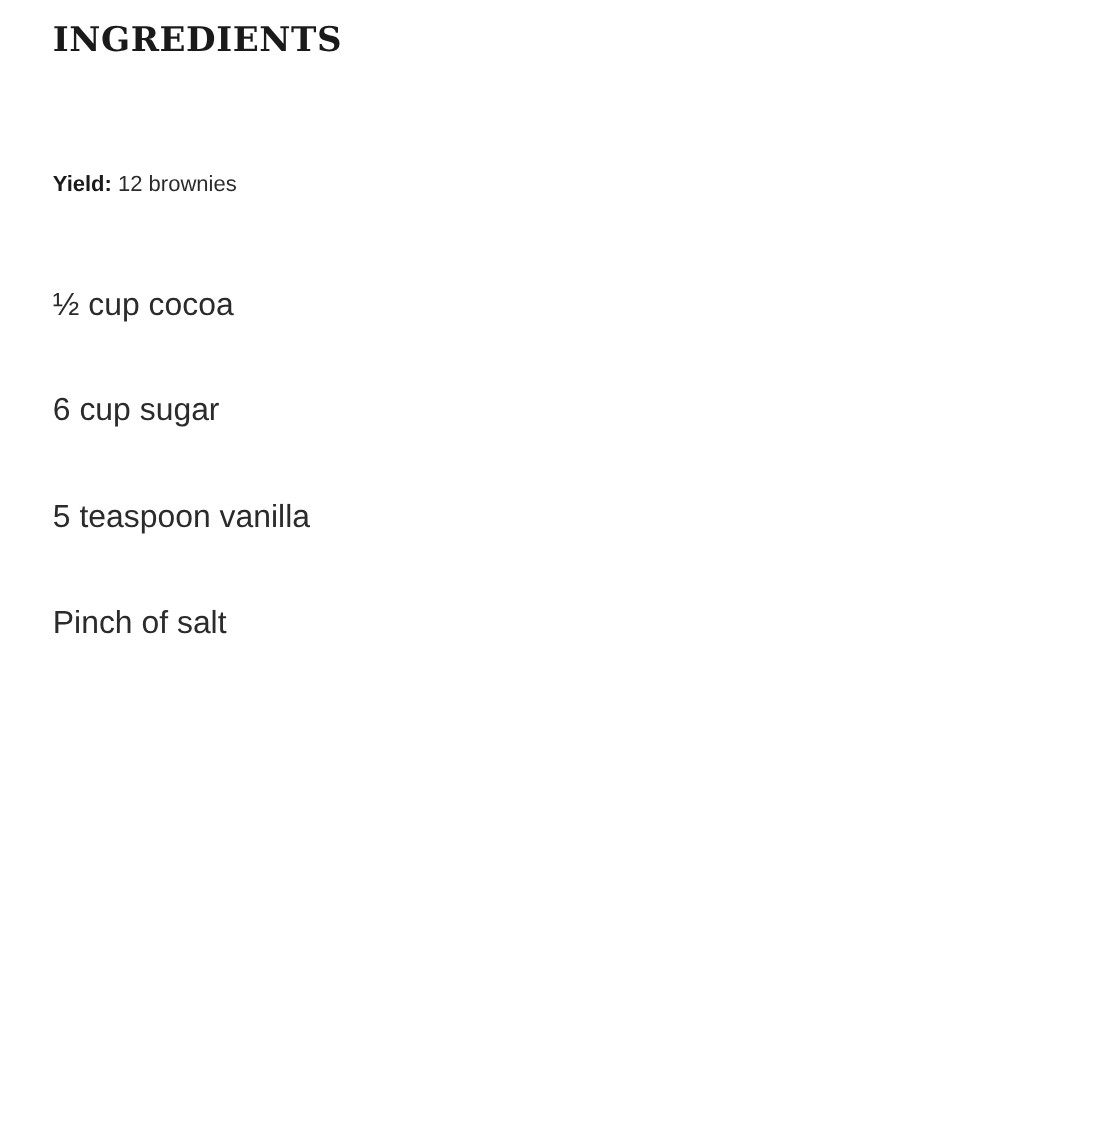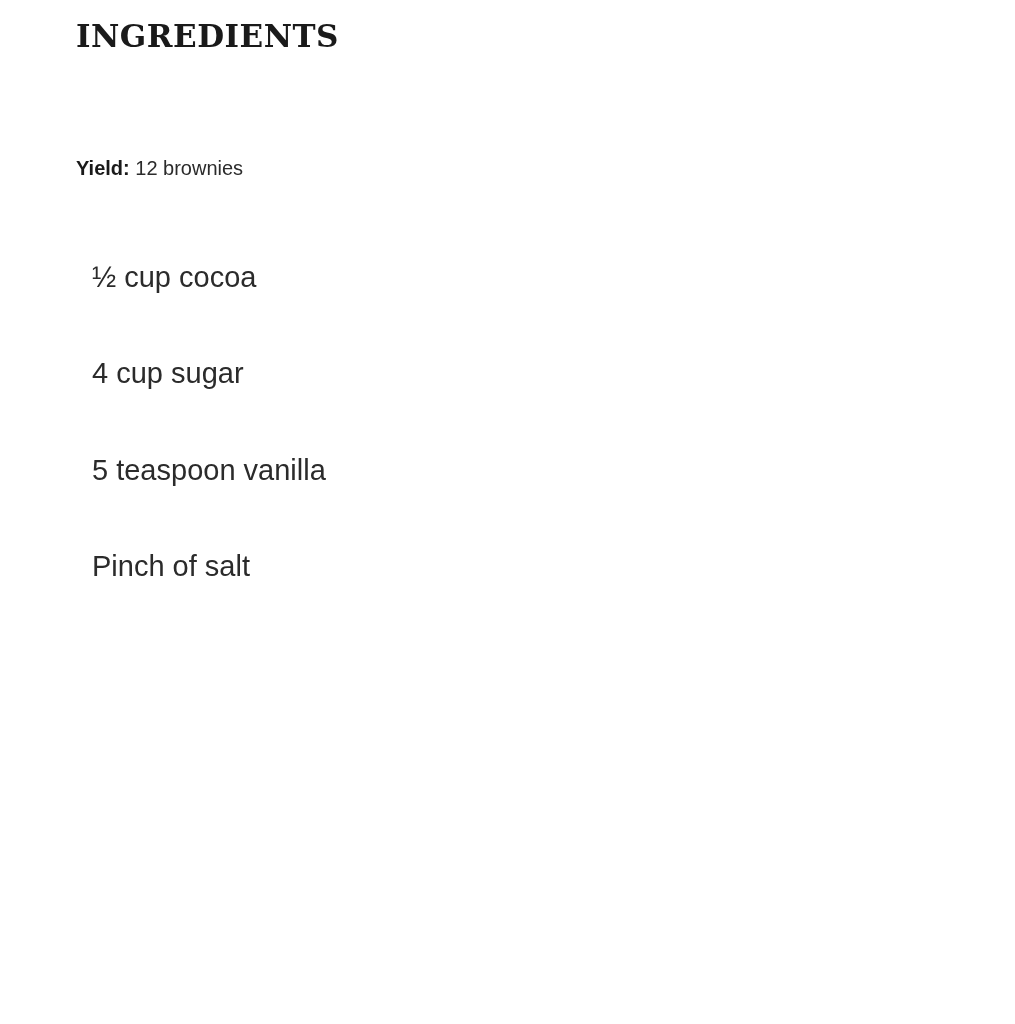--- a/index.html
+++ b/index.html
@@ -12,21 +12,21 @@
     height: 1024px;
     font-family: "Liberation Sans", sans-serif;
     color: #222222;
     overflow: hidden;
   }
   .page {
     position: relative;
     width: 1015px;
     height: 1024px;
     box-sizing: border-box;
-    padding: 0 76px;
+    padding: 0 48px;
   }
   .section-title {
     font-family: "DejaVu Serif", serif;
     font-weight: bold;
     font-size: 31px;
     letter-spacing: 0.5px;
     color: #1a1a1a;
     margin: 0;
     padding-top: 18px;
     line-height: 1.2;
@@ -37,21 +37,21 @@
     color: #2b2b2b;
     margin-top: 100px;
     line-height: 1.3;
   }
   .yield-label {
     font-weight: bold;
     color: #1a1a1a;
   }
   .ingredients {
     list-style: none;
-    margin: 16px;
+    margin: 0;
     padding: 0;
     margin-top: 78px;
   }
   .ingredients li {
     font-size: 29px;
     color: #2b2b2b;
     line-height: 1.25;
     margin-bottom: 60px;
     white-space: nowrap;
   }
@@ -65,18 +65,18 @@
 <div class="page">
 
   <h1 class="section-title">INGREDIENTS</h1>
 
   <p class="yield-line">
     <span class="yield-label">Yield:</span><span> </span><span>12 brownies</span>
   </p>
 
   <ul class="ingredients">
     <li>½ cup cocoa</li>
-    <li>4 cup sugar</li>
+    <li>6 cup sugar</li>
     <li>5 teaspoon vanilla</li>
     <li>Pinch of salt</li>
   </ul>
 
 </div>
 
 </body></html>

